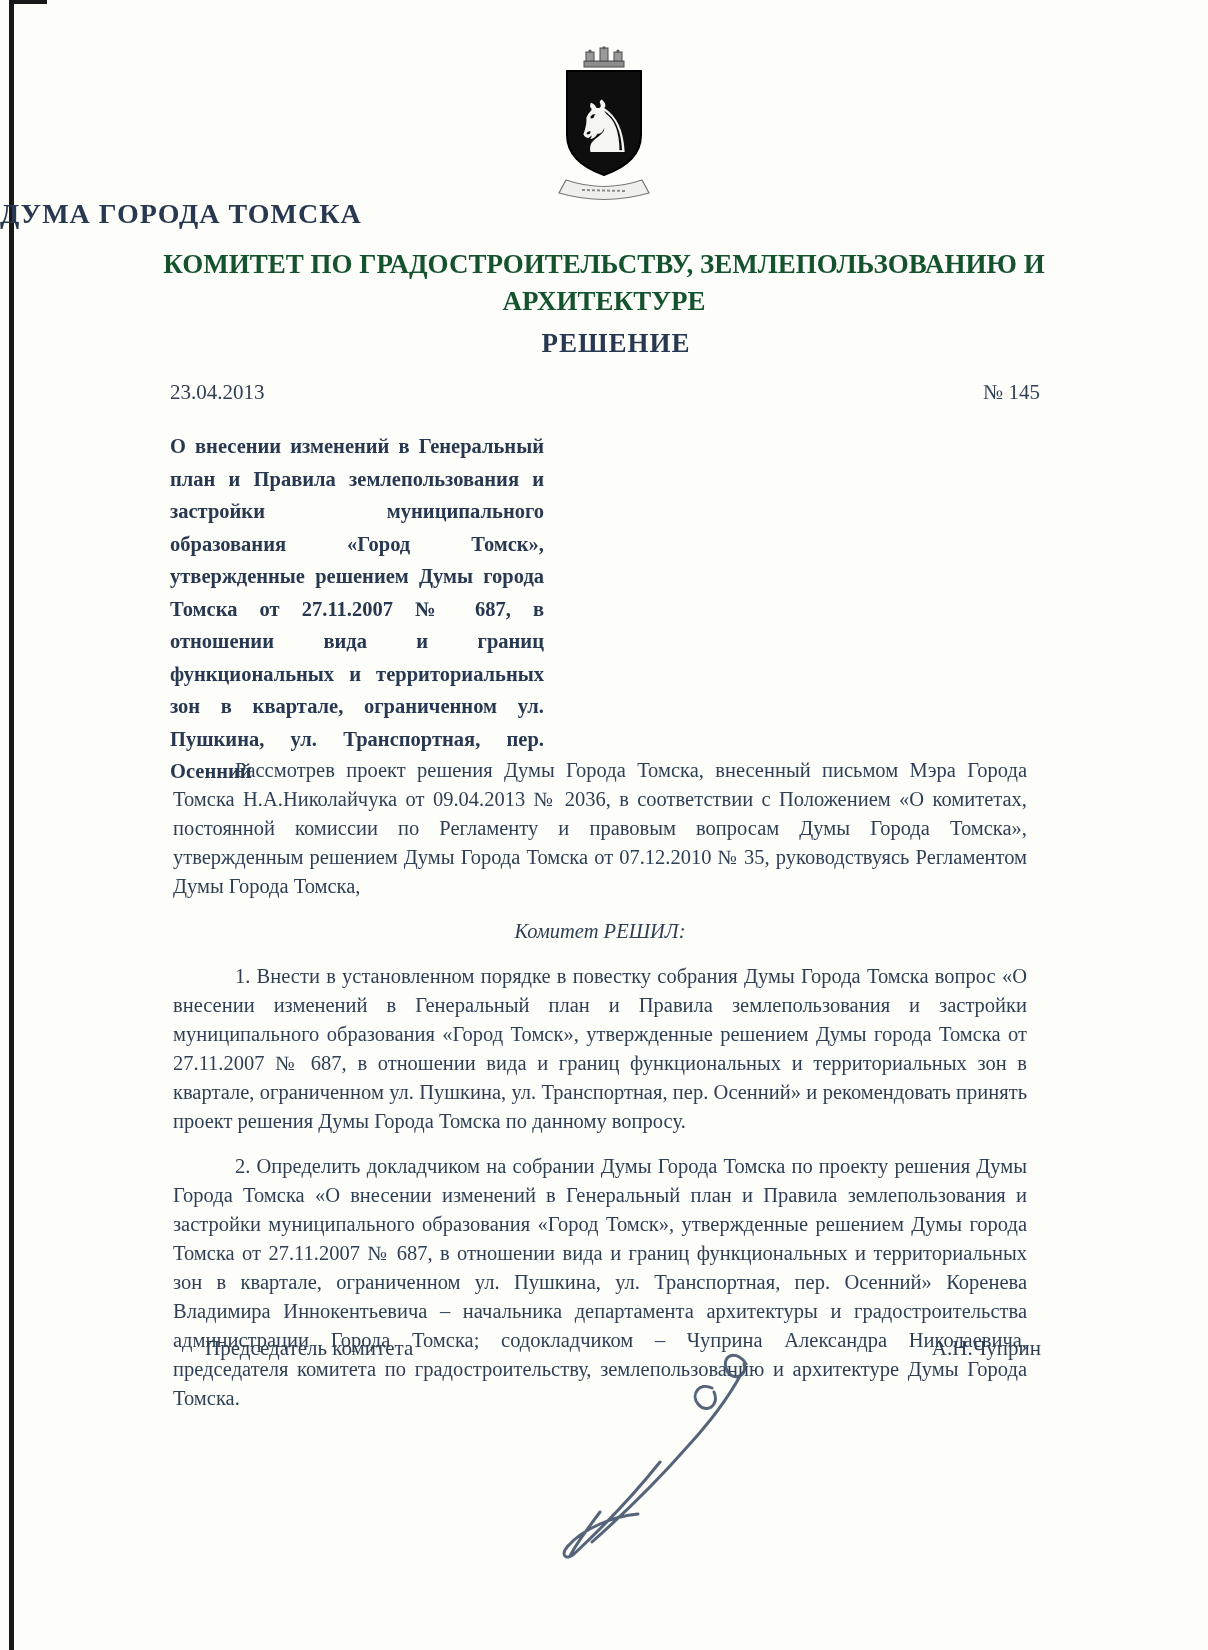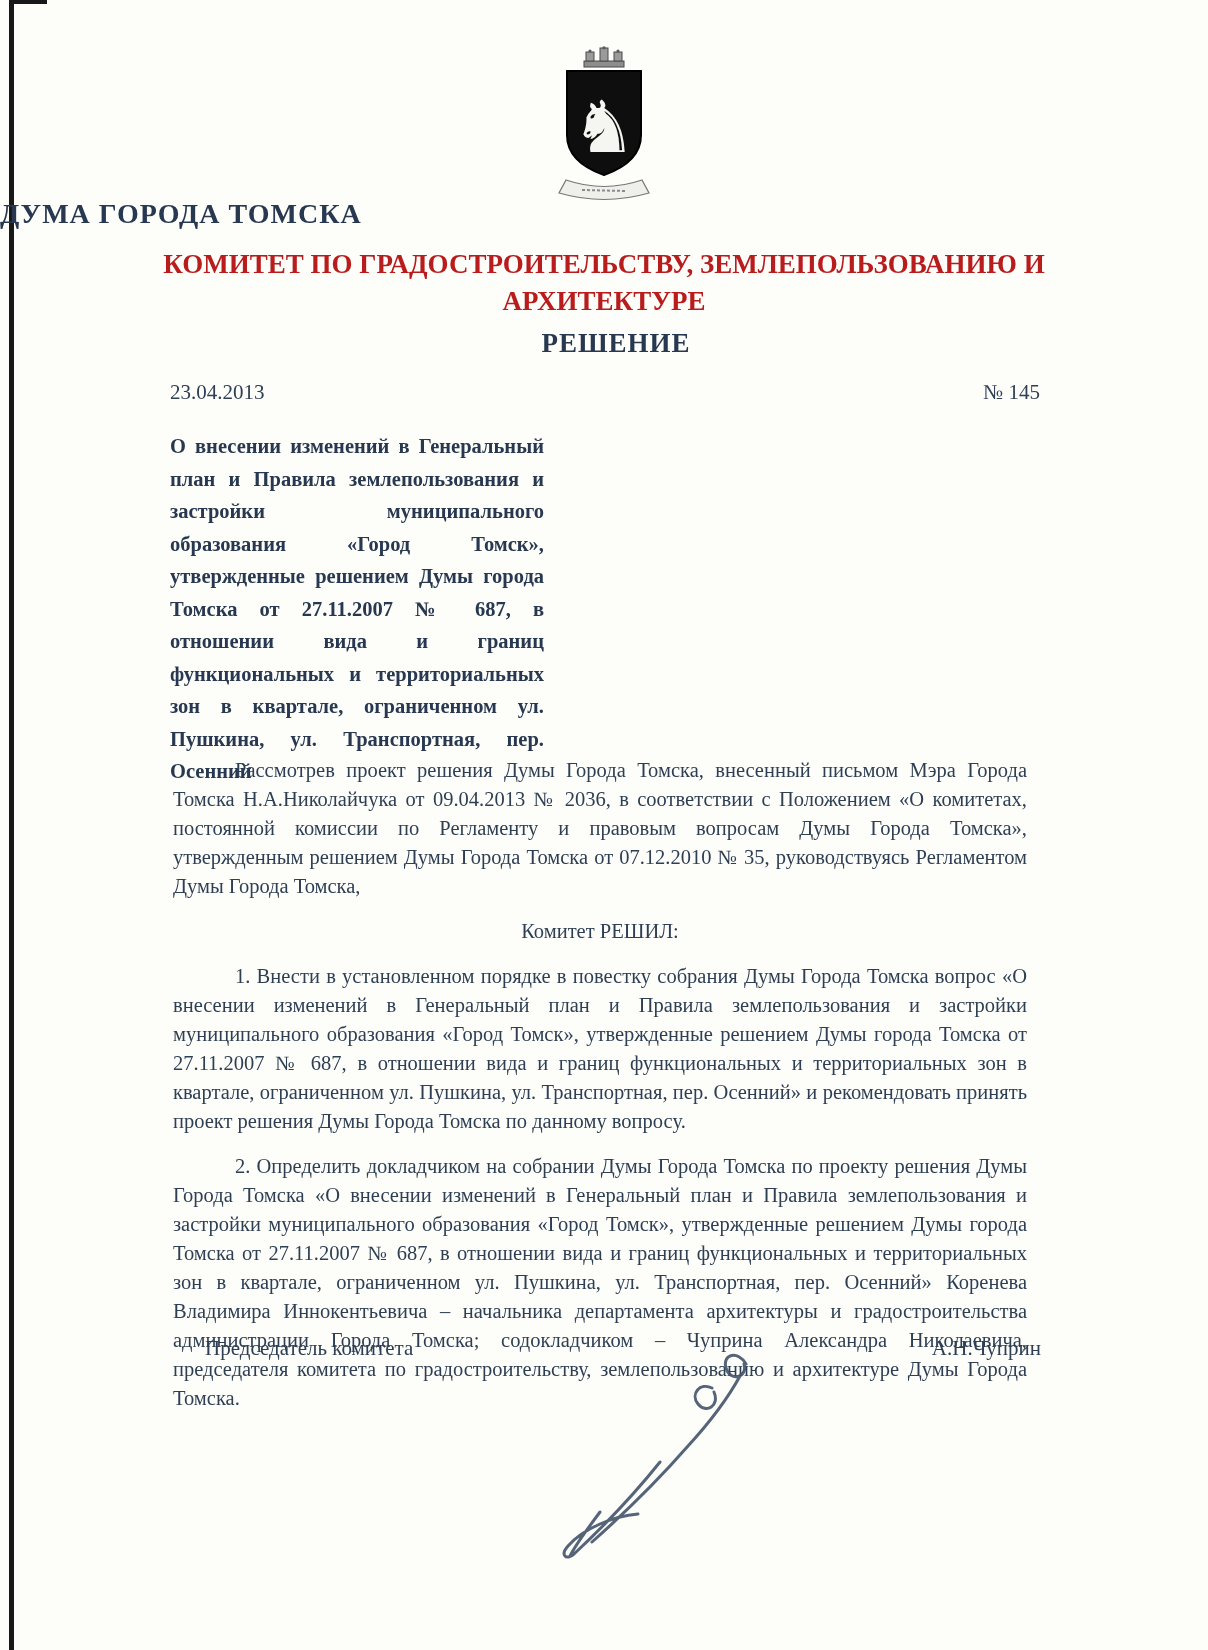--- a/index.html
+++ b/index.html
@@ -29,21 +29,21 @@
   }
 
   .org-title {
     position:absolute; top:198px; left:0; width:100%;
     text-align:left; font-size:28px; font-weight:bold;
     letter-spacing:1px; color:#273850;
   }
   .committee-title {
     position:absolute; top:246px; left:110px; right:110px;
     text-align:center; font-size:27px; font-weight:bold;
-    line-height:37px; color:#b91c1c;
+    line-height:37px; color:#14532d;
   }
   .doc-type {
     position:absolute; top:328px; left:12px; width:100%;
     text-align:center; font-size:27px; font-weight:bold;
     letter-spacing:1px; color:#273850;
   }
 
   .date-row {
     position:absolute; top:380px; left:170px; right:168px;
     display:flex; justify-content:space-between;
@@ -57,21 +57,21 @@
     text-align:justify; color:#273850;
   }
 
   .content {
     position:absolute; top:740px; left:157px; width:886px;
     font-size:20.5px; line-height:29px; text-align:justify;
   }
   .content p { margin:16px; text-indent:62px; }
   .resolved-heading {
     text-align:center; font-weight:normal; font-size:20.5px;
-    margin:20px 0 18px; text-indent:0 !important;
+    margin:20px 0 18px; text-indent:0 !important;font-style:italic;
   }
 
   .signature-row {
     position:absolute; top:1336px; left:157px; right:167px;
     display:flex; justify-content:space-between;
     font-size:21px;
   }
   .signature-title { padding-left:48px; }
 
   .handwritten-signature {

